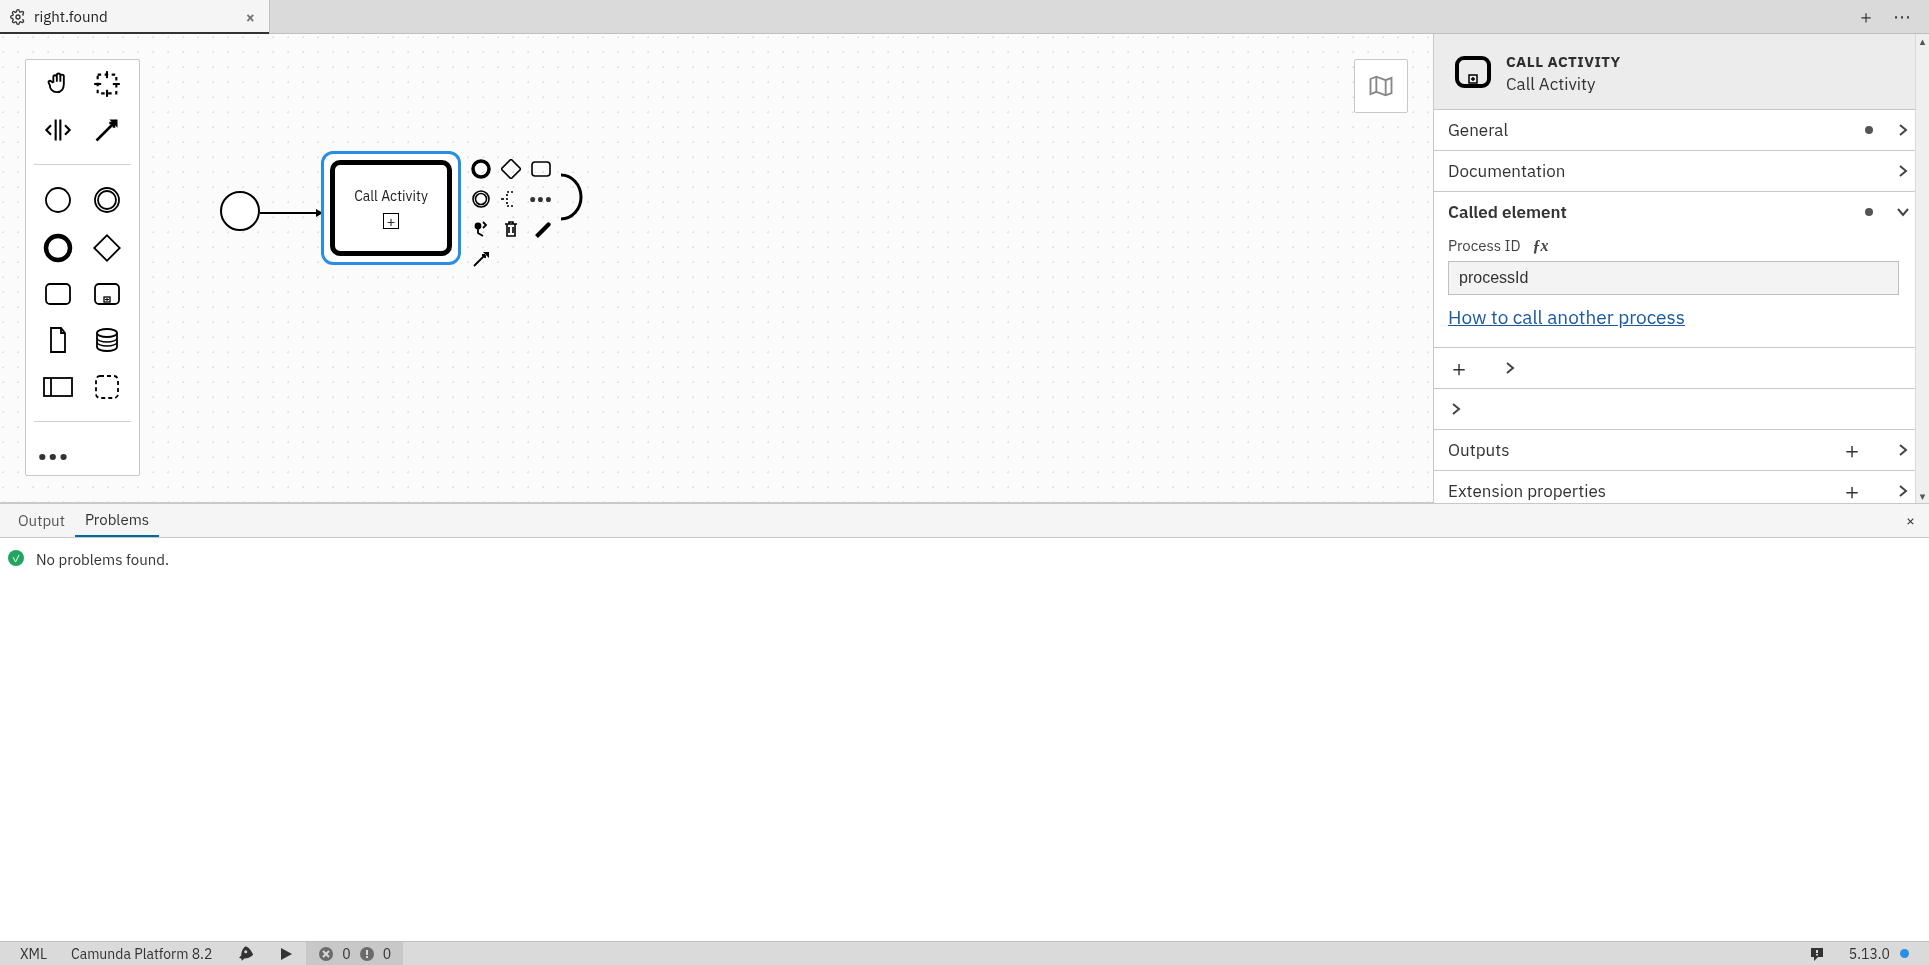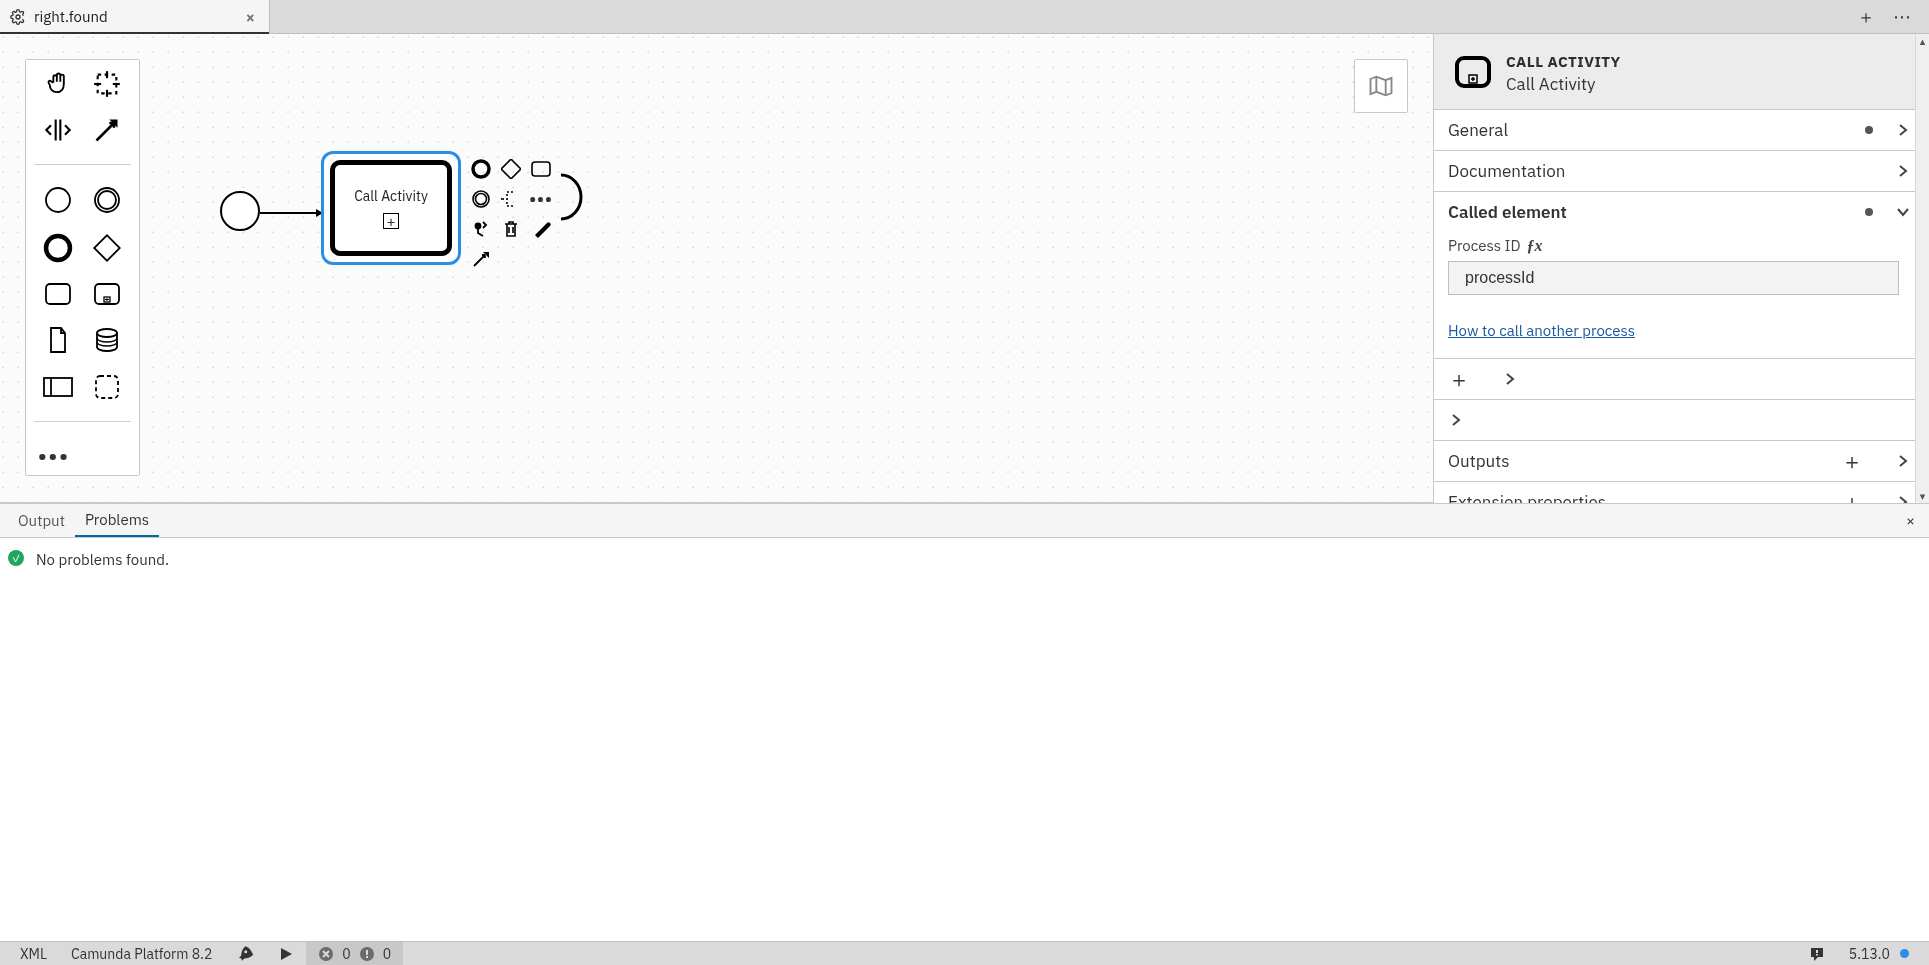--- a/index.html
+++ b/index.html
@@ -66,24 +66,24 @@
   .props-header .name { font-size:17px; color:#333; margin-top:2px; }
   .props-scroll { flex:1; overflow-y:auto; }
   .group { border-bottom:1px solid var(--panel-border); }
   .group-header { display:flex; align-items:center; height:40px; padding:0 18px 0 14px; cursor:pointer; }
   .group-header .title { flex:1; font-size:17px; color:#333; }
   .group-header.bold .title { font-weight:600; }
   .group-header .dot { width:8px; height:8px; border-radius:50%; background:#555; margin-right:22px; }
   .group-header .chev { width:16px; display:flex; justify-content:center; color:#444; }
   .group-header .plus { font-size:22px; font-weight:400; color:#333; margin-right:32px; }
   .group-body { padding:4px 30px 18px 14px; }
-  .field-label { font-size:15px; color:#444; display:flex; align-items:center; gap:6px; margin-bottom:6px; }
+  .field-label { font-size:15px; color:#444; display:flex; align-items:center; gap:12px; margin-bottom:6px; }
   .field-label .fx { font-family: "Times New Roman", serif; font-style:italic; font-weight:700; font-size:16px; }
-  .text-input { width:100%; height:34px; border:1px solid #bfbfbf; background:#f3f3f3; padding:0 16px; font-size:16px; color:#333; }
-  .help-link { display:inline-block; margin-top:26px; font-size:15px; color:var(--link-blue); text-decoration:underline; cursor:pointer; }
+  .text-input { width:100%; height:34px; border:1px solid #bfbfbf; background:#f3f3f3; padding:0 10px; font-size:16px; color:#333; }
+  .help-link { display:inline-block; margin-top:10px; font-size:19px; color:var(--link-blue); text-decoration:underline; cursor:pointer; }
 
   .props-scrollbar { position:absolute; right:0; top:0; bottom:0; width:14px; background:#efefef; border-left:1px solid #d8d8d8; display:flex; flex-direction:column; align-items:center; }
   .props-scrollbar .arrow { height:14px; font-size:11px; color:#555; line-height:14px; }
   .props-scrollbar .track { flex:1; }
 
   
   .bottom-panel { height:calc(100% - 34px - 24px - 469px); min-height:0; background:#fff; border-top:1px solid var(--panel-border); display:flex; flex-direction:column; }
   .bottom-tabs { display:flex; align-items:center; height:34px; padding:0 8px; border-bottom:1px solid var(--panel-border); background:#f5f5f5; }
   .bottom-tabs .btab { padding:6px 10px; font-size:15px; color:#555; cursor:pointer; }
   .bottom-tabs .btab.active { color:#333; border-bottom:2px solid #0369a1; }

